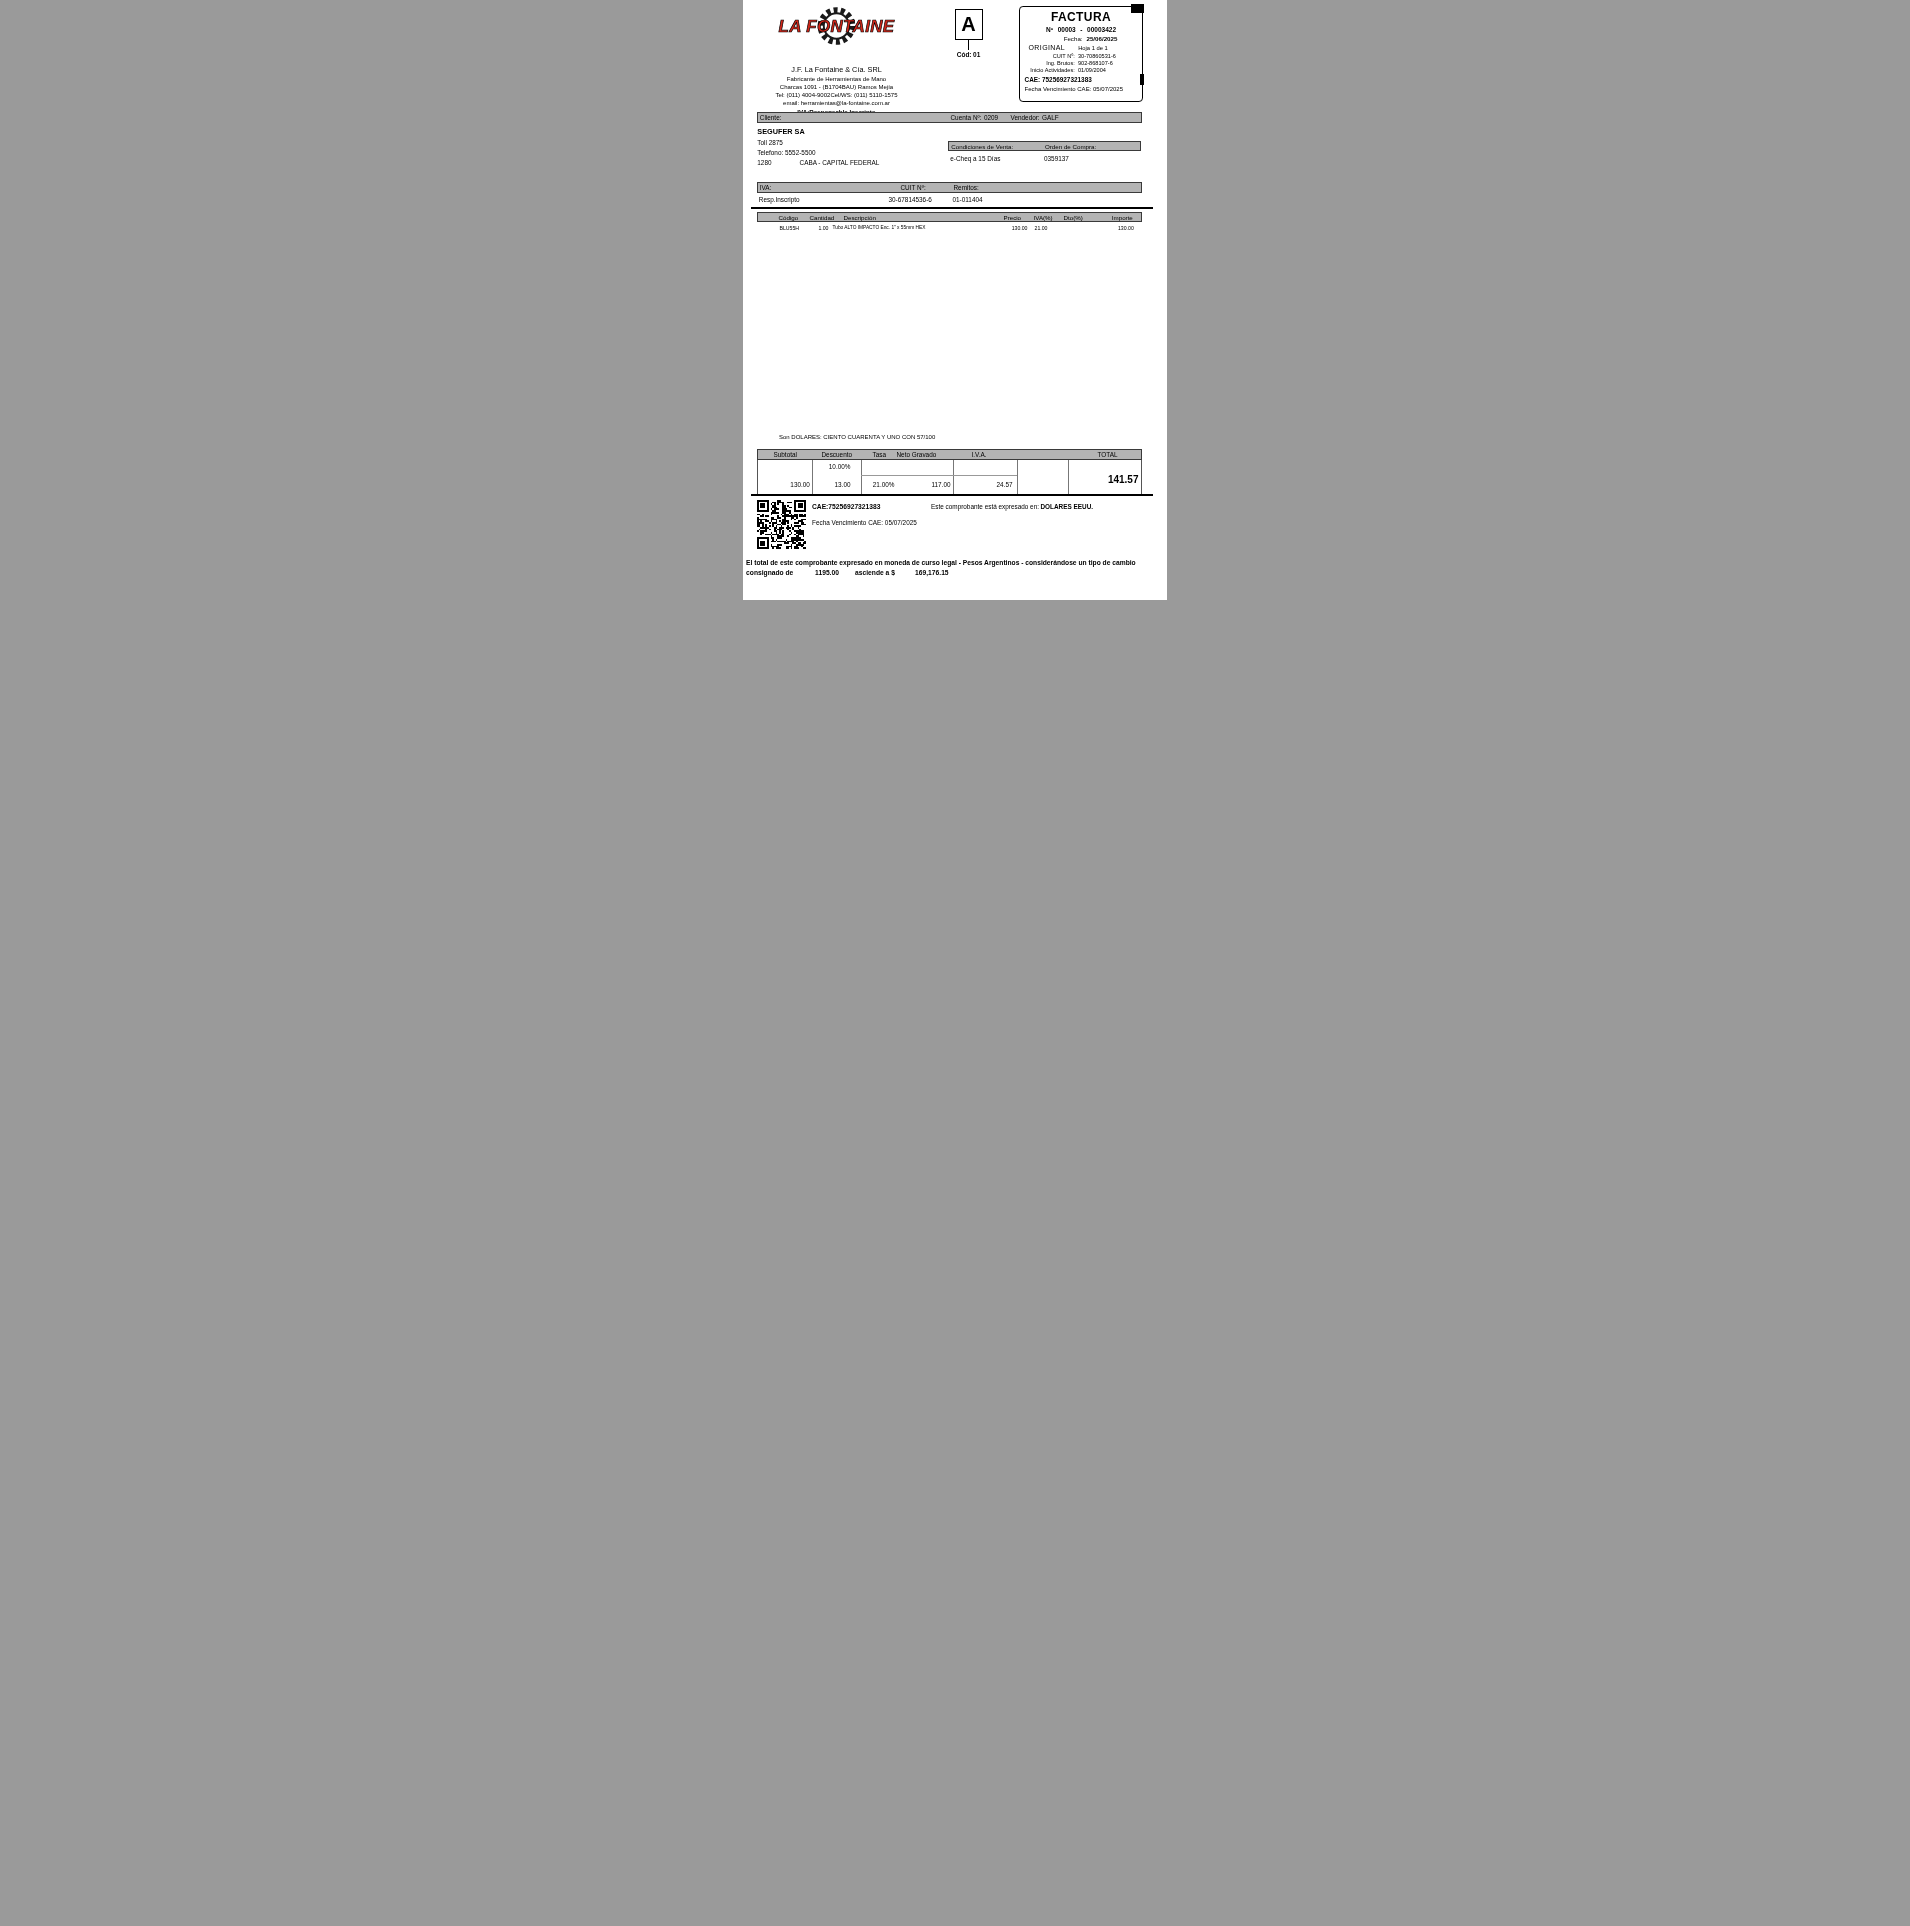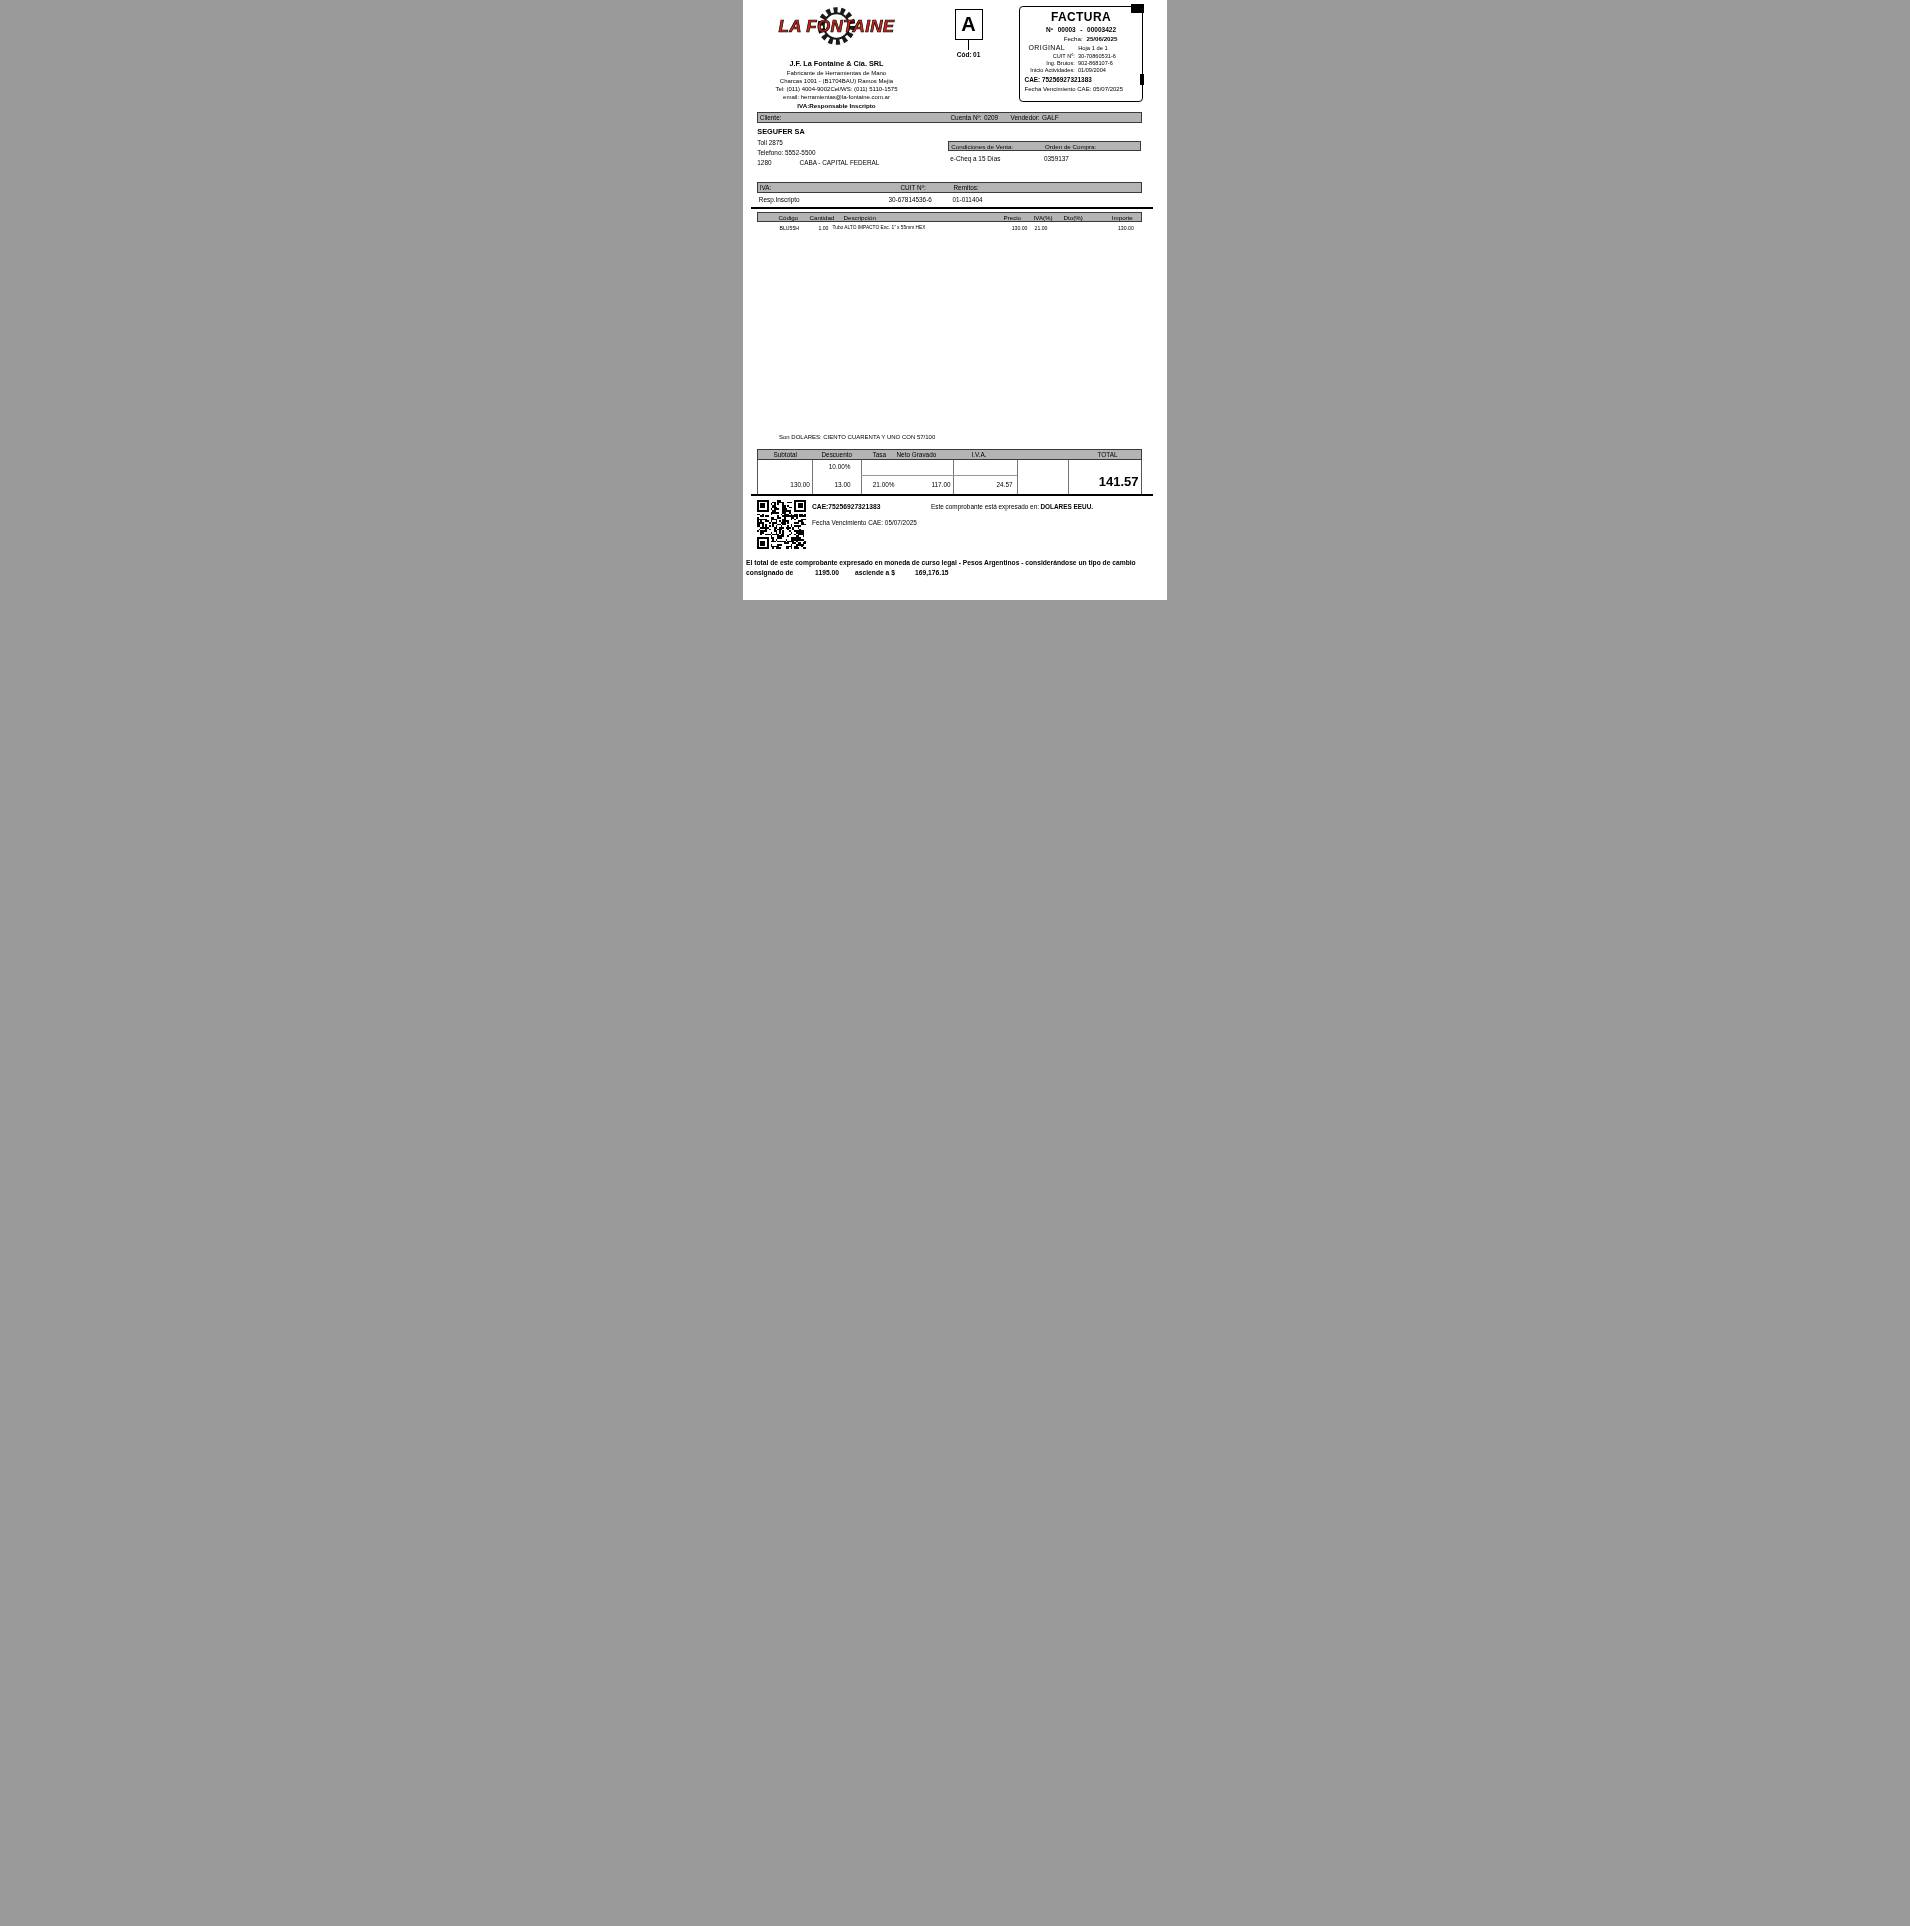--- a/index.html
+++ b/index.html
@@ -6,21 +6,21 @@
   html,body { background:#9a9a9a; }
   body { font-family:"Liberation Sans", sans-serif; }
   .page {
     position:relative; width:424px; height:600px; margin:0 auto;
     background:#fff; color:#000; overflow:hidden;
   }
 
   
   .hdr-left { position:absolute; left:24px; top:5.4px; width:139px; text-align:center; }
   .logo-wrap { height:43px; }
-  .co-name { font-size:7.3px; margin-top:11px;font-weight:bold; }
+  .co-name { font-size:7.3px; margin-top:17px; }
   .co-line { font-size:6px; margin-top:1.9px; }
   .co-iva  { font-size:6.2px; font-weight:bold; margin-top:2.3px; }
 
   .letter-block { position:absolute; left:208px; top:8.5px; width:35px; text-align:center; }
   .letter-box {
     width:28px; height:31px; margin:0 auto; border:1.2px solid #000;
     display:flex; align-items:center; justify-content:center;
     font-size:20px; font-weight:bold;
   }
   .letter-stem { width:0.8px; height:10.8px; background:#000; margin:0 auto; }
@@ -125,21 +125,21 @@
     position:absolute; left:13.5px; top:460px; width:385px; height:34px;
     border-left:0.4px solid #555; border-right:0.4px solid #555; font-size:6.4px;
   }
   .totals-body span { position:absolute; white-space:nowrap; }
   .v-descpct { left:58px; width:35px; text-align:right; top:3.1px; }
   .v-sub  { left:15.4px;  width:37px;  text-align:right; top:21px; }
   .v-desc { left:58px; width:35px;  text-align:right; top:21px; }
   .v-tasa { left:104px; width:33px;  text-align:right; top:21px; }
   .v-neto { left:154px; width:39px; text-align:right; top:21px; }
   .v-iva  { left:216px; width:39px; text-align:right; top:21px; }
-  .v-total{ left:337px; width:44px; text-align:right; top:14px; font-size:13px; font-weight:bold; }
+  .v-total{ left:337px; width:44px; text-align:right; top:14px; font-size:10px; font-weight:bold; }
   .vline { position:absolute; top:0; bottom:0; width:0.4px; background:#777; }
   .vl1 { left:54px; } .vl2 { left:103px; } .vl3 { left:195px; } .vl4 { left:259px; } .vl5 { left:310px; }
   .hline { position:absolute; left:103px; width:156px; top:15.4px; height:0.4px; background:#999; }
   .bottom-thick { position:absolute; left:7.7px; top:494px; width:402px; height:1.9px; background:#000; }
 
   
   .qr { position:absolute; left:13.5px; top:500px; width:49px; height:49px; }
   .footer-cae { position:absolute; left:69px; top:503px; font-size:6.7px; font-weight:bold; }
   .footer-venc { position:absolute; left:69px; top:519px; font-size:6.4px; }
   .currency-note { position:absolute; left:188px; top:503px; font-size:6.4px; }

